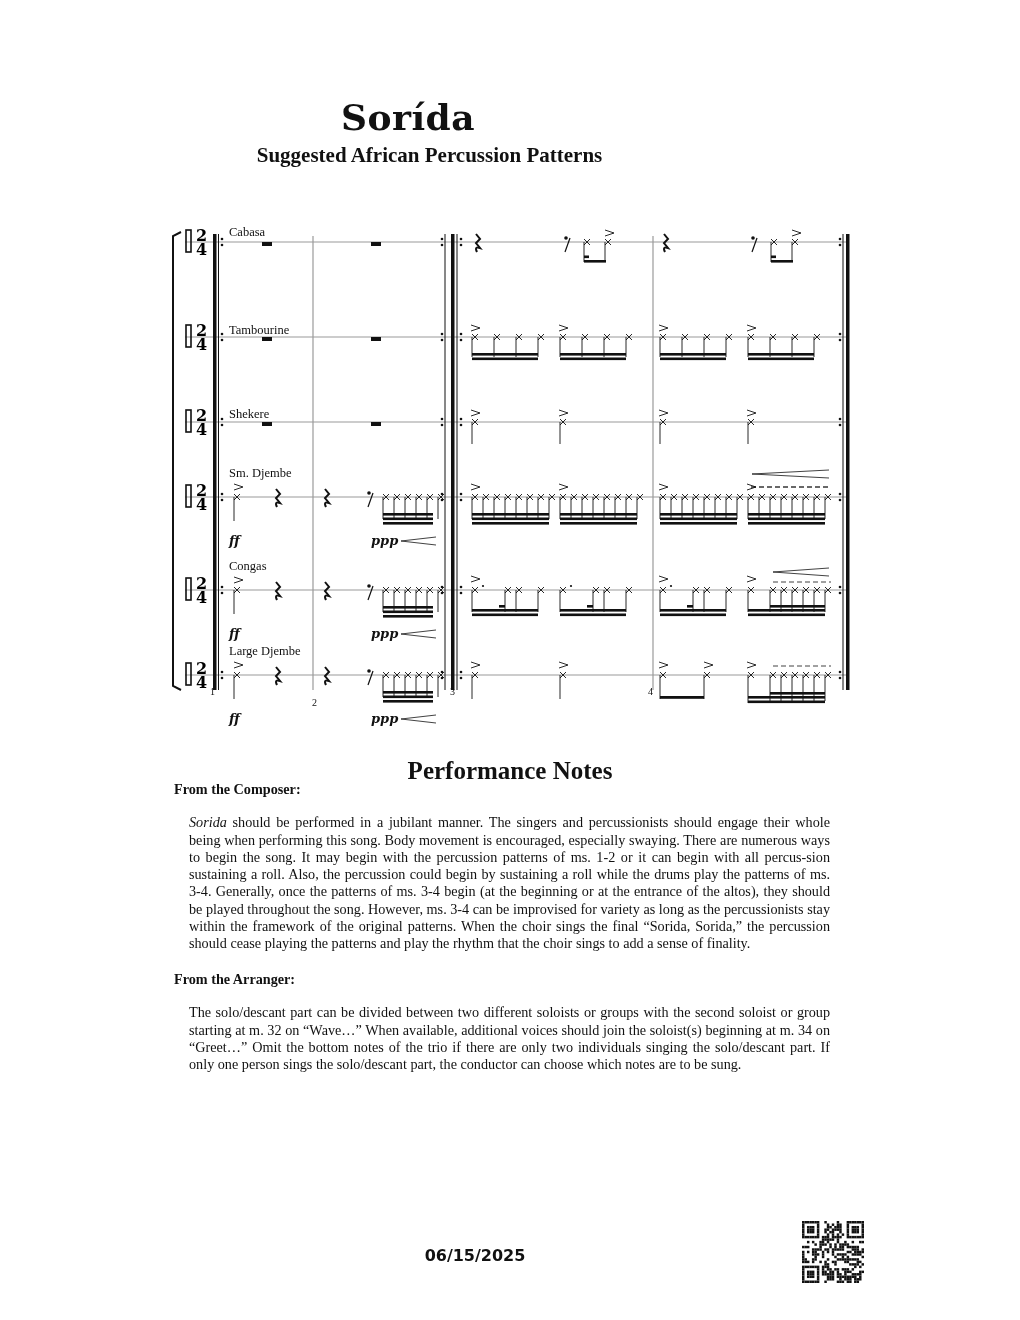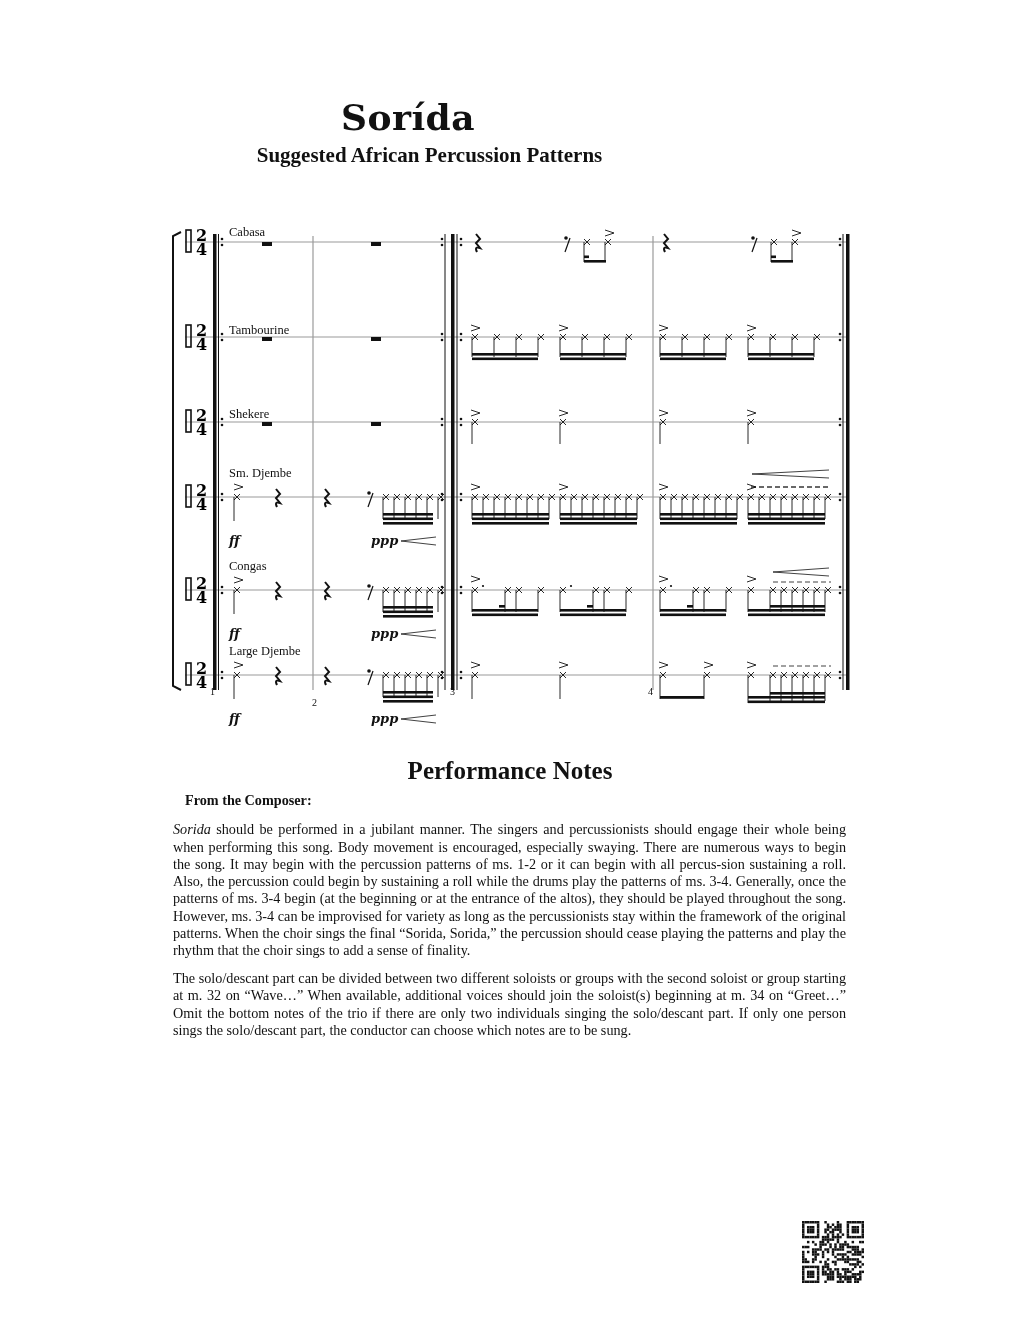--- a/index.html
+++ b/index.html
@@ -2,22 +2,22 @@
 <html><head>
 <meta charset="utf-8">
 <style>
   html, body { margin:0; padding:0; background:#ffffff; }
   body { width:1020px; height:1320px; position:relative; overflow:hidden; color:#111; font-family:"Liberation Serif", serif; }
   #title { position:absolute; top:96px; left:0; width:816px; text-align:center; font-family:"DejaVu Serif", serif; font-weight:900; font-size:36px; letter-spacing:0.5px; transform:scaleY(1.0); }
   #subtitle { position:absolute; top:143px; left:0; width:859px; text-align:center; font-family:"Liberation Serif", serif; font-weight:bold; font-size:21px; }
   #score { position:absolute; left:0; top:0; }
   #notes-heading { position:absolute; top:757px; left:0; width:1020px; text-align:center; font-weight:bold; font-size:25px; font-family:"Liberation Serif", serif; }
   .notes-block { position:absolute; left:173px; width:673px; font-family:"Liberation Serif", serif; font-size:14.2px; line-height:17.3px; }
-  .notes-block h3 { margin:12px; font-size:14.2px; font-weight:bold; }
-  .notes-block p { margin:0; text-align:justify; text-align-last:left; }
+  .notes-block h3 { margin:1px; font-size:14.2px; font-weight:bold; }
+  .notes-block p { margin:16px; text-align:justify; text-align-last:left; }
   #composer { top:780px; }
   #arranger { top:970px; }
   #footer { position:absolute; top:1247px; left:200px; width:550px; text-align:center; font-family:"DejaVu Sans", sans-serif; font-size:16px; font-weight:600; line-height:17px; }
   #qr { position:absolute; left:802px; top:1221px; width:62px; height:62px; }
 </style>
 </head>
 <body>
 
 <div id="title">Sorída</div>
 <div id="subtitle">Suggested African Percussion Patterns</div>
@@ -769,24 +769,26 @@
   </svg>
 
 <div id="notes-heading">Performance Notes</div>
 
 <div id="composer" class="notes-block">
   <h3>From the Composer:</h3>
   <p><i>Sorida</i><span> should be performed in a jubilant manner. The singers and percussionists should engage their whole being when performing this song. Body movement is encouraged, especially swaying. There are numerous ways to begin the song. It may begin with the percussion patterns of ms. 1-2 or it can begin with all percus-sion sustaining a roll. Also, the percussion could begin by sustaining a roll while the drums play the patterns of ms. 3-4. Generally, once the patterns of ms. 3-4 begin (at the beginning or at the entrance of the altos), they should be played throughout the song. However, ms. 3-4 can be improvised for variety as long as the percussionists stay within the framework of the original patterns. When the choir sings the final “Sorida, Sorida,” the percussion should cease playing the patterns and play the rhythm that the choir sings to add a sense of finality.</span></p>
 </div>
 
 <div id="arranger" class="notes-block">
+  <h3>From the Arranger:</h3>
   <p>The solo/descant part can be divided between two different soloists or groups with the second soloist or group starting at m. 32 on “Wave…” When available, additional voices should join the soloist(s) beginning at m. 34 on “Greet…” Omit the bottom notes of the trio if there are only two individuals singing the solo/descant part. If only one person sings the solo/descant part, the conductor can choose which notes are to be sung.</p>
 </div>
 
 <div id="footer">
+  <div>06/15/2025</div>
 </div>
 
 <svg id="qr" viewBox="0 0 25 25" xmlns="http://www.w3.org/2000/svg">
     <rect x="0" y="0" width="1" height="1" fill="#111"></rect>
     <rect x="1" y="0" width="1" height="1" fill="#111"></rect>
     <rect x="2" y="0" width="1" height="1" fill="#111"></rect>
     <rect x="3" y="0" width="1" height="1" fill="#111"></rect>
     <rect x="4" y="0" width="1" height="1" fill="#111"></rect>
     <rect x="5" y="0" width="1" height="1" fill="#111"></rect>
     <rect x="6" y="0" width="1" height="1" fill="#111"></rect>

